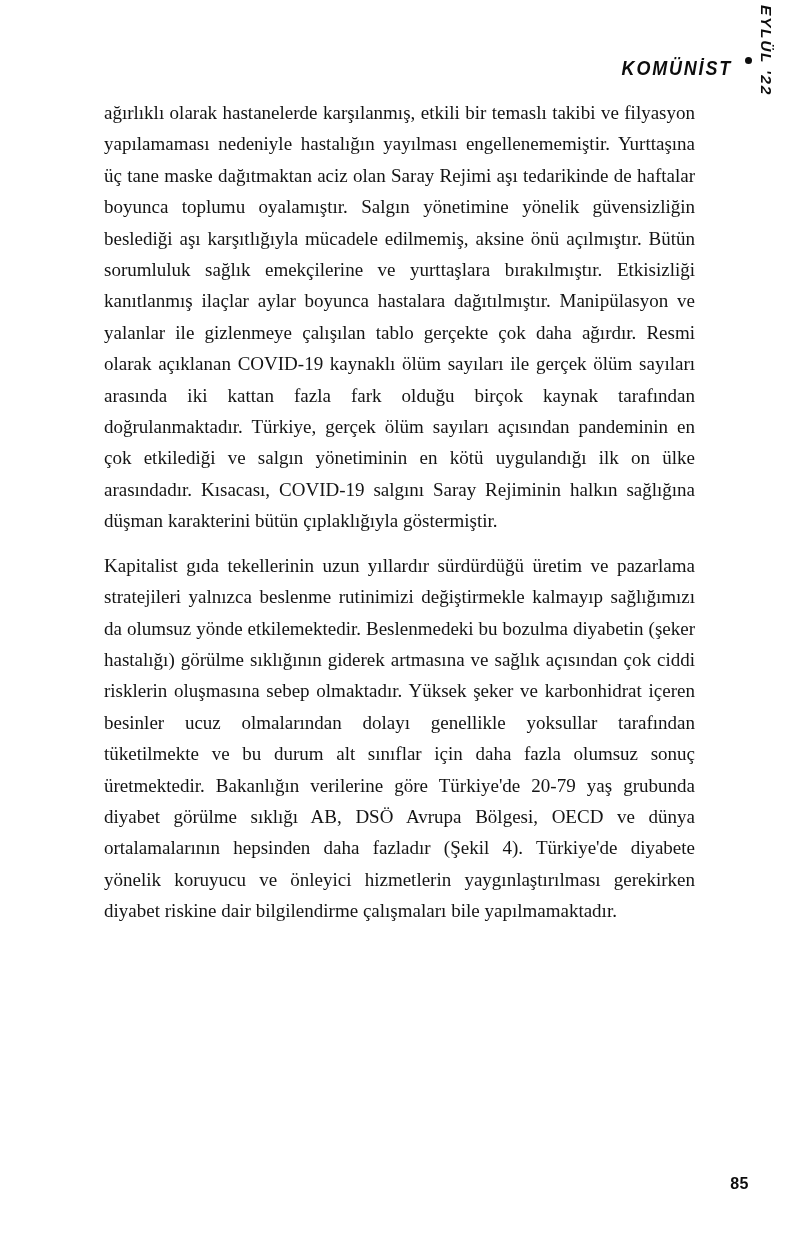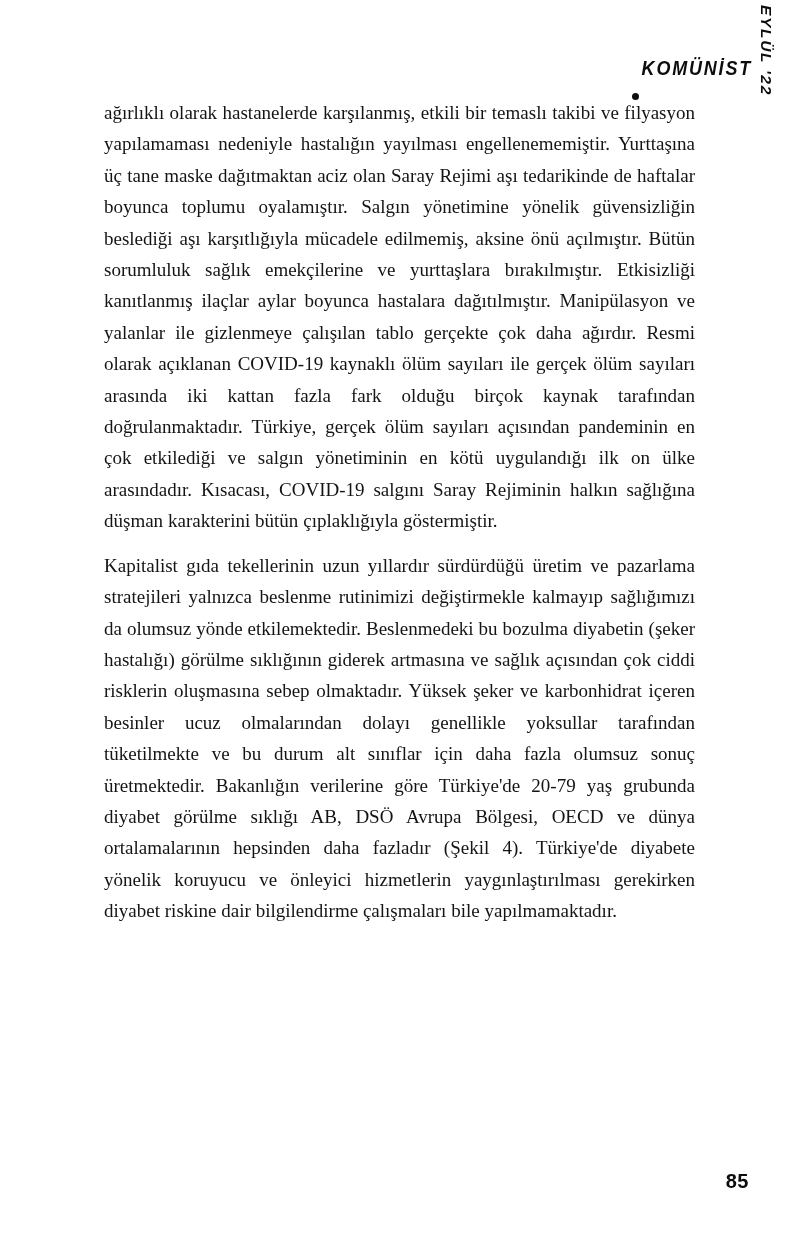--- a/index.html
+++ b/index.html
@@ -24,21 +24,20 @@
 
   
   .running-head {
     position: absolute;
     top: 57px;
     right: 46px;
     display: flex;
     align-items: flex-start;
     gap: 13px;
     height: 26px;
-    flex-direction: column;
   }
   .head-title {
     font-family: "Liberation Sans", "DejaVu Sans", sans-serif;
     font-weight: bold;
     font-style: italic;
     font-size: 19.5px;
     letter-spacing: 2.0px;
     color: #0d0d0d;
     transform: scaleX(0.92);
     transform-origin: right center;
@@ -91,21 +90,21 @@
     margin-bottom: 14px;
   }
 
   
   .folio {
     position: absolute;
     right: 49px;
     bottom: 48px;
     font-family: "Liberation Sans", "DejaVu Sans", sans-serif;
     font-weight: bold;
-    font-size: 20px;
+    font-size: 16px;
     color: #0d0d0d;
     letter-spacing: 0.5px;
   }
 </style>
 </head>
 <body>
 
 <div class="page">
 
   <div class="running-head">

